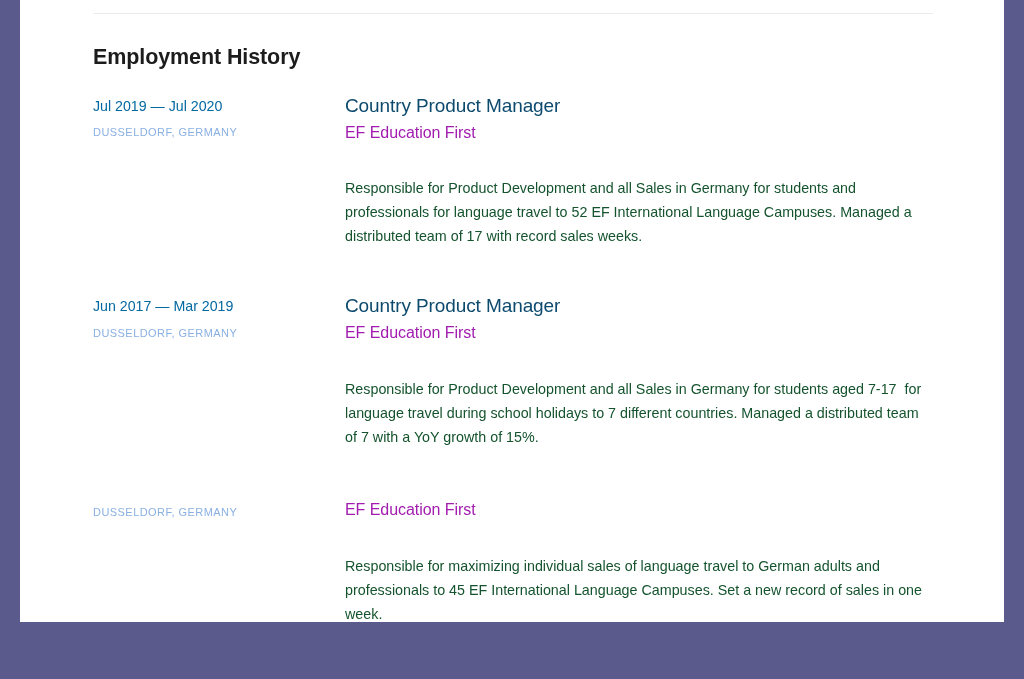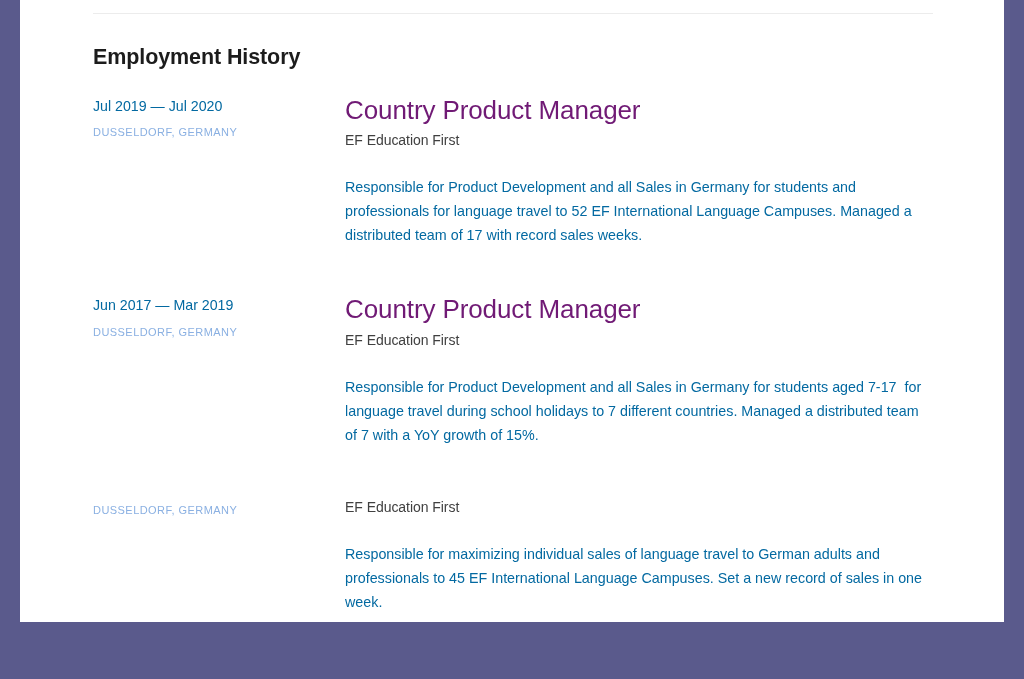--- a/index.html
+++ b/index.html
@@ -83,40 +83,40 @@
     line-height: 1.4;
     white-space: nowrap;
   }
 
   .entry-body {
     flex: 1 1 auto;
     min-width: 0;
   }
 
   .entry-role {
-    font-size: 26px;
+    font-size: 19px;
     font-weight: normal;
-    color: #701a75;
+    color: #0c4a6e;
     line-height: 1.25;
     letter-spacing: -0.1px;
   }
 
   .entry-company {
-    font-size: 14px;
-    color: #404040;
+    font-size: 16px;
+    color: #a21caf;
     line-height: 1.3;
     margin-top: 5px;
     letter-spacing: -0.05px;
   }
 
   .entry-description {
     font-size: 14.3px;
-    color: #0369a1;
+    color: #14532d;
     line-height: 24px;
-    margin-top: 26px;
+    margin-top: 33px;
     white-space: pre-wrap;
     max-width: 590px;
   }
 </style>
 </head>
 <body>
 
 <div class="page">
   <div class="inner">
 

